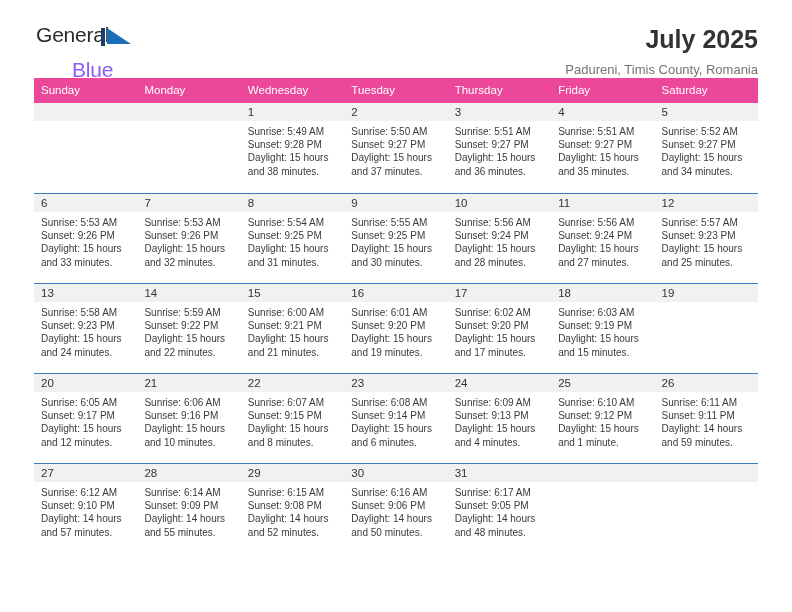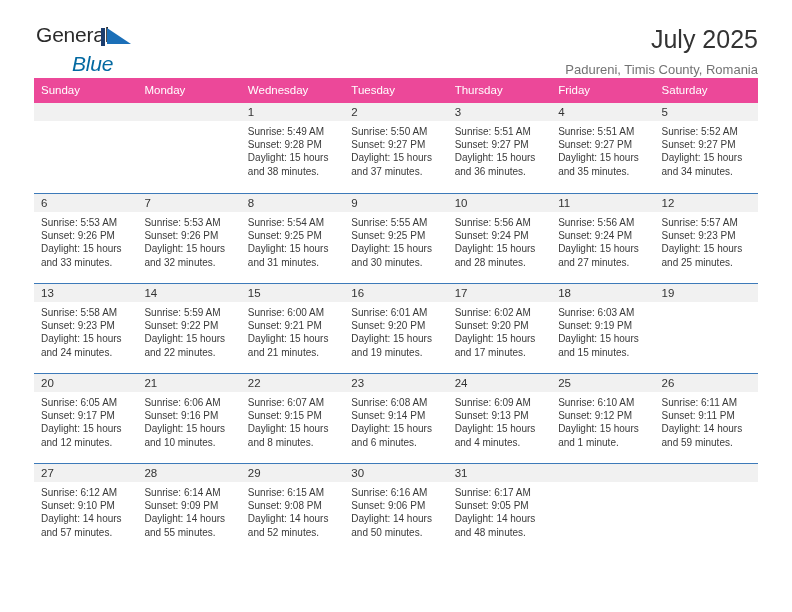--- a/index.html
+++ b/index.html
@@ -39,43 +39,43 @@
   }
   .logo-general {
     font-size: 21px;
     color: #2b2b2b;
     letter-spacing: -0.2px;
     line-height: 1;
     display: block;
   }
   .logo-blue {
     font-size: 21px;
-    color: #0369a1;
+    color: #8b5cf6;
     letter-spacing: -0.2px;
     line-height: 1;
     display: block;
-    margin-top: 8px;
+    margin-top: 14px;
     margin-left: 36px;
-    font-style: italic;
   }
   .logo-flag {
     position: absolute;
     left: 67px;
     top: 4px;
     width: 32px;
     height: 18px;
   }
   .titleblock {
     text-align: right;
     padding-top: 2px;
   }
   .cal-title {
     font-size: 25px;
     color: #333333;
     line-height: 1.05;
+    font-weight: bold;
   }
   .cal-subtitle {
     font-size: 13px;
     color: #737373;
     margin-top: 10px;
   }
 
   
   .calendar {
     margin-top: 6px;

